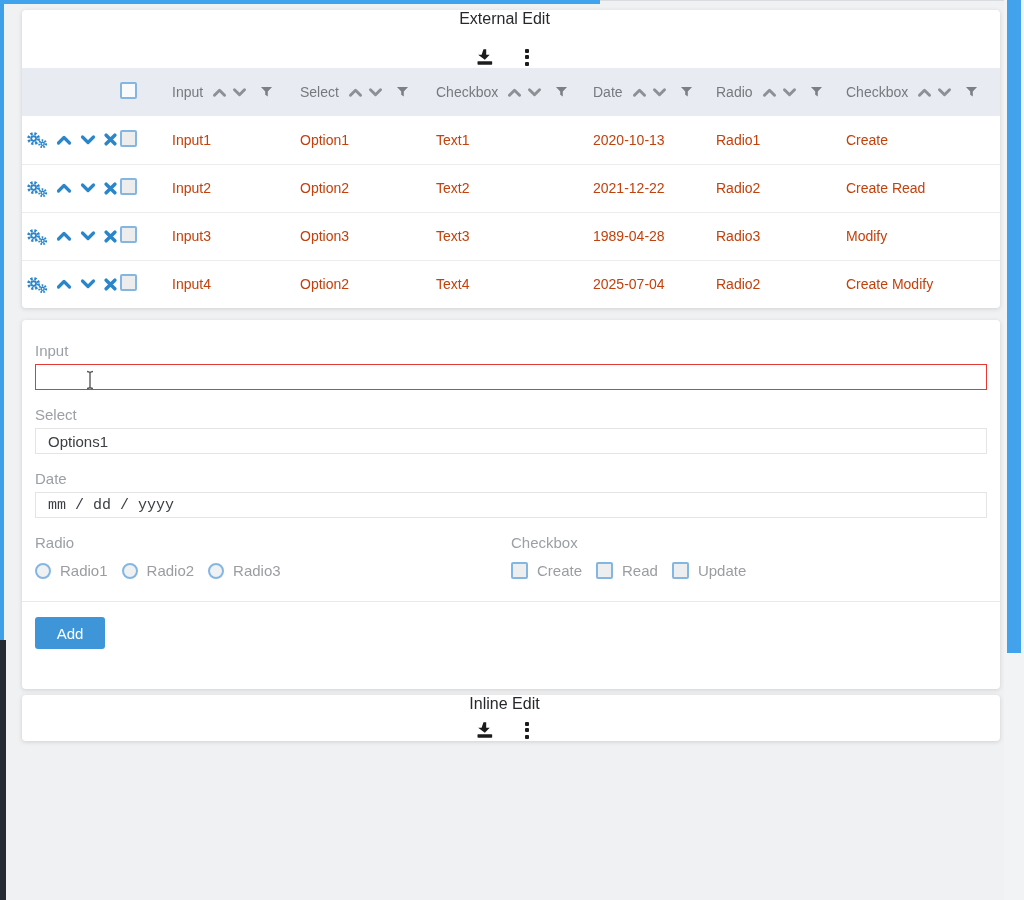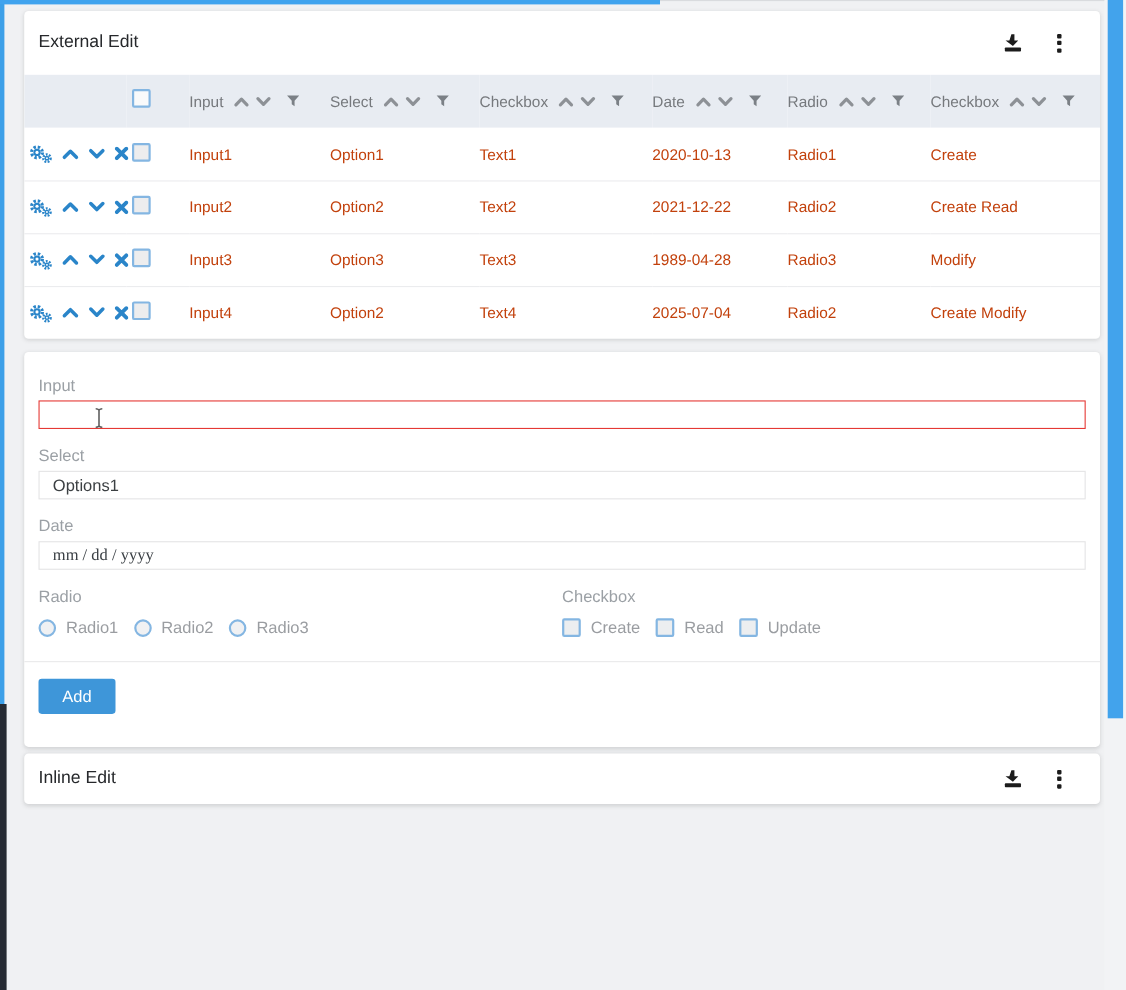--- a/index.html
+++ b/index.html
@@ -14,21 +14,21 @@
   .top-progress { position:absolute; left:0; top:0; width:600px; height:4px; background:#40a3ee; z-index:50; }
   .top-hairline { position:absolute; left:0; top:0; width:1024px; height:1px; background:#d9dbde; z-index:40; }
   .left-strip { position:absolute; left:0; top:0; width:6px; height:900px; z-index:45; }
   .left-strip .thumb { position:absolute; left:0; top:0; width:4px; height:640px; background:#3da0e8; }
   .left-strip .dark { position:absolute; left:0; top:640px; width:6px; height:260px; background:#262b33; }
   .right-scrollbar { position:absolute; right:0; top:0; width:20px; height:900px; background:#f2f3f5; z-index:45; }
   .right-scrollbar .thumb { position:absolute; left:3px; top:0; width:14px; height:653px; background:#42a3ec; }
   
   .page { position:absolute; left:6px; top:0; width:998px; height:900px; padding:10px 4px 0 16px; }
   .card { background:#fff; border-radius:4px; box-shadow:0 1px 4px rgba(60,64,67,.18); overflow:hidden; }
-  .card-header { display:flex; align-items:center; height:58px; padding:0 26px 0 13px; }
+  .card-header { display:flex; align-items:center; height:58px; padding:0 26px 0 13px;flex-direction:column; }
   .card-title { font-size:16px; color:#26282b; flex:1 1 auto; }
   .hdr-icons { display:flex; align-items:center; gap:22px; }
   .icon-btn { display:flex; align-items:center; justify-content:center; width:22px; height:22px; cursor:pointer; }
   .icon-btn svg { color:#1c1c1c; }
   .kebab { display:flex; flex-direction:column; gap:2.5px; align-items:center; }
   .kebab i { width:4px; height:4px; background:#1c1c1c; border-radius:1px; display:block; }
   
   table { width:100%; border-collapse:collapse; table-layout:fixed; }
   thead tr { background:#e8ecf2; height:48px; }
   th { font-weight:normal; text-align:left; }
@@ -48,28 +48,28 @@
   
   .form-card { margin-top:12px; padding-top:22px; }
   .form-inner { padding:0 13px; }
   .flabel { font-size:15px; color:#9ba0a5; margin-bottom:4px; line-height:18px; }
   .fgroup { margin-bottom:16px; }
   .tinput { position:relative; width:100%; height:26px; border:1px solid #e4e4e5; background:#fff; display:flex; align-items:center; padding-left:12px; font-size:15px; color:#3c4043; }
   .tinput.invalid { border-color:#e53935; }
   .ibeam { position:absolute; left:48px; top:5px; }
   .textareabox { position:relative; width:100%; height:128px; border:1px solid #e4e4e5; background:#fff; }
   .grip { position:absolute; right:2px; bottom:2px; color:#9a9a9a; }
-  .datetext { font-family:Liberation Serif, serif; font-size:15px; color:#3b4045; }
+  .datetext { font-family:Liberation Mono, monospace; font-size:15px; color:#3b4045; }
   .two-col { display:grid; grid-template-columns:1fr 1fr; margin-bottom:22px; }
   .opts { display:flex; align-items:center; gap:14px; margin-top:10px; }
   .opt { display:flex; align-items:center; gap:9px; font-size:15px; color:#9a9da1; cursor:pointer; }
   .radio { display:inline-block; width:16px; height:16px; border:2px solid #84b6e2; background:#f0f1f3; border-radius:50%; }
   .cbf { background:#eceef0; }
   .divider { height:1px; background:#e9e9ea; }
-  .btnrow { padding:15px 13px 30px 13px; }
+  .btnrow { padding:15px 13px 40px 13px; }
   .add-btn { width:70px; height:32px; background:#3e96d9; color:#fff; border:none; border-radius:3px; font-size:15px; font-family:"Liberation Sans", sans-serif; cursor:pointer; }
   
   .inline-card { margin-top:6px; }
   .inline-card .card-header { height:46px; }
   .hidden-defs { position:absolute; width:0; height:0; overflow:hidden; }
 </style>
 </head>
 <body>
 
 <svg class="hidden-defs" aria-hidden="true">

